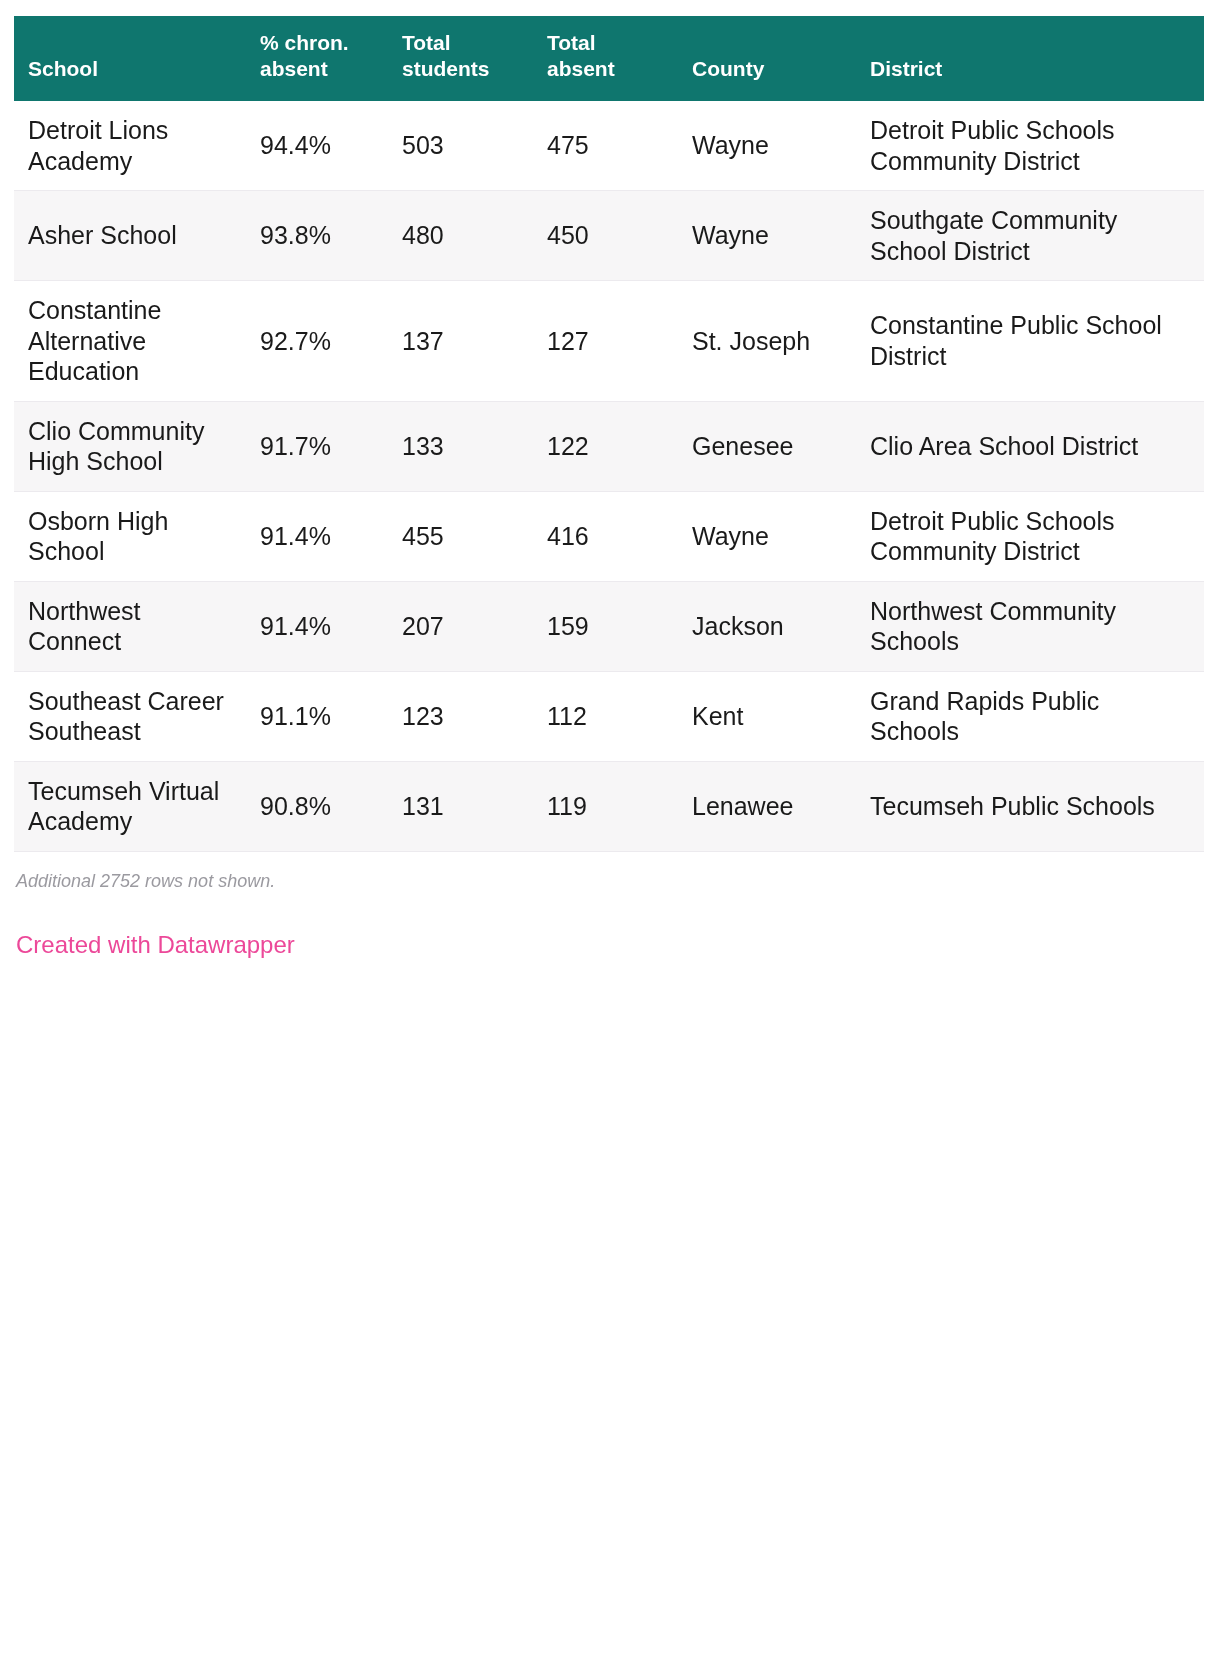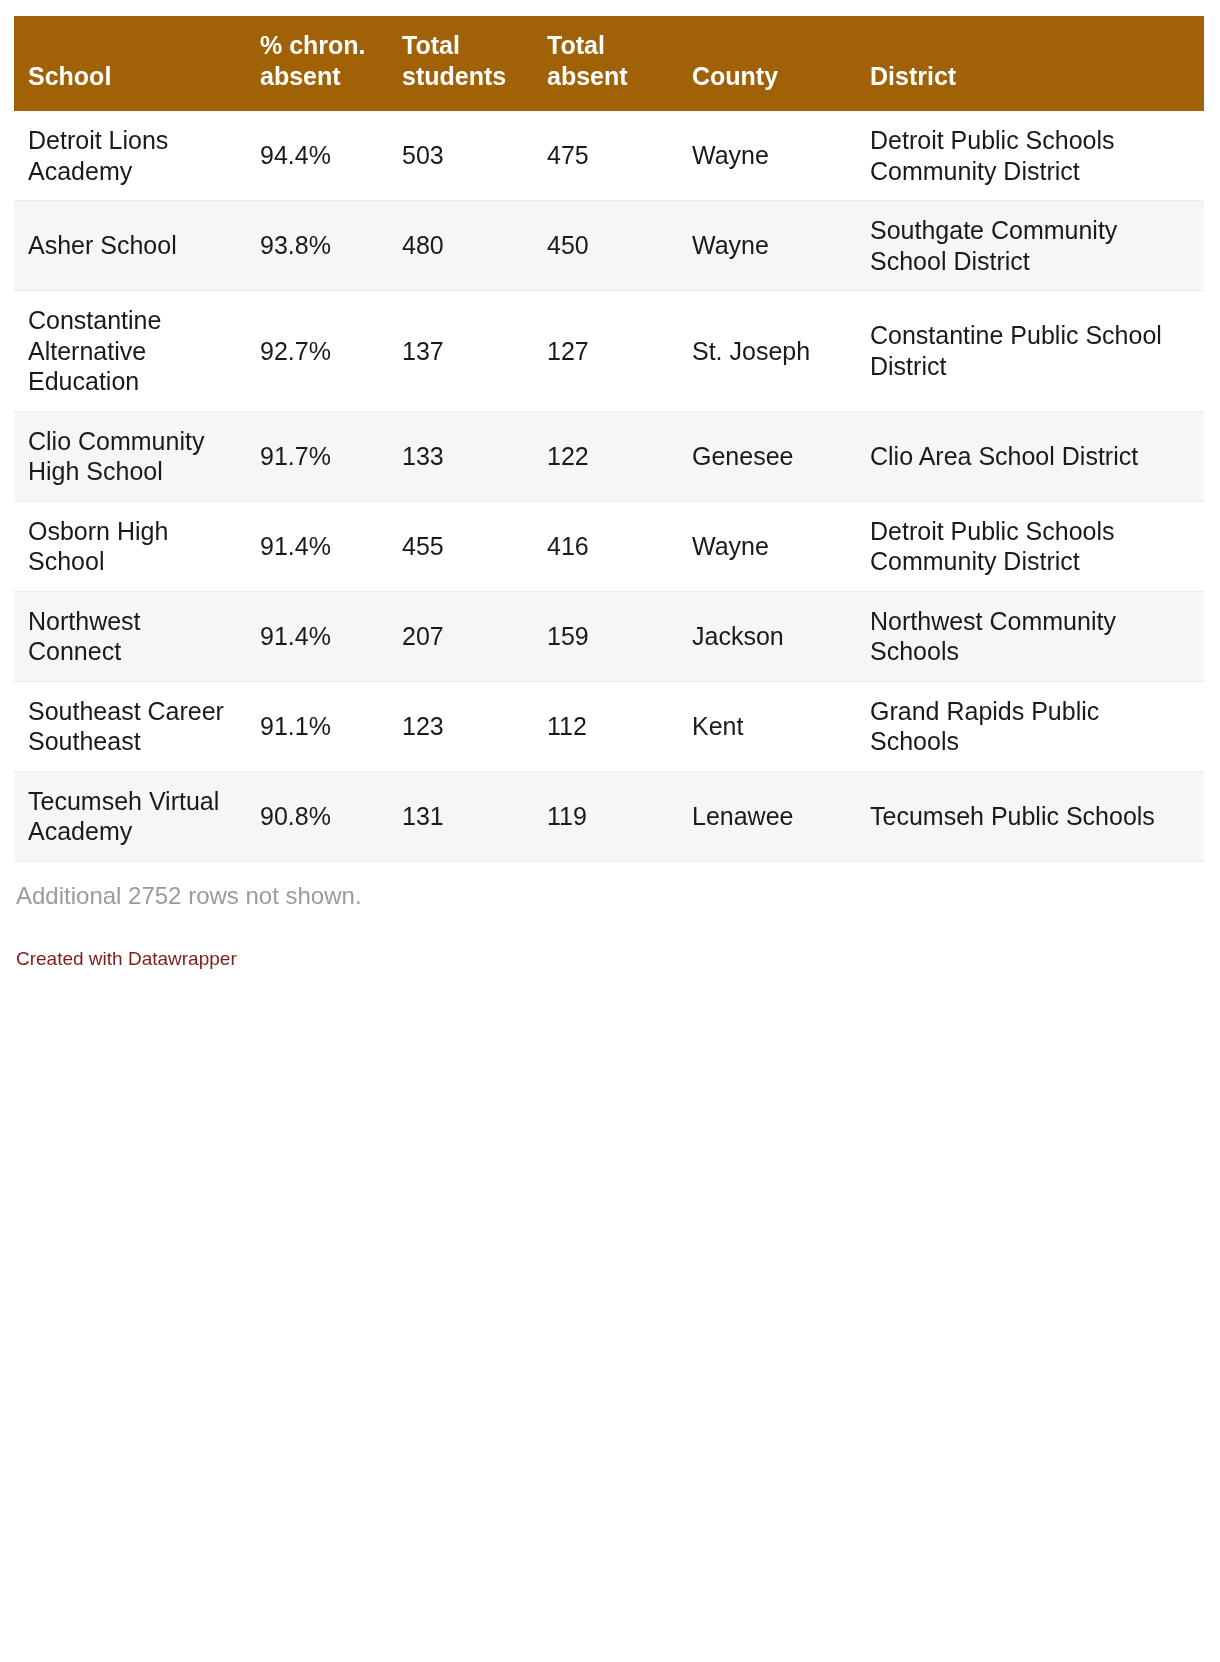--- a/index.html
+++ b/index.html
@@ -19,23 +19,23 @@
     box-sizing: border-box;
     padding: 16px 0 0 0;
   }
   table.dw-table {
     border-collapse: collapse;
     width: 1190px;
     margin: 0 0 0 14px;
     table-layout: fixed;
   }
   table.dw-table thead th {
-    background: #a16207;
+    background: #0f766e;
     color: #ffffff;
-    font-size: 25px;
+    font-size: 21px;
     font-weight: bold;
     line-height: 1.22;
     padding: 14px 14px 20px 14px;
     vertical-align: bottom;
     text-align: left;
   }
   thead th.num {
     text-align: right;
   }
   col.c-school   { width: 232px; }
@@ -59,28 +59,29 @@
   tbody tr:nth-child(odd) td {
     background: #ffffff;
   }
   td.num {
     white-space: nowrap;
   }
   td.txt {
     text-align: left;
   }
   .note {
-    font-size: 24px;
+    font-size: 18px;
     color: #9b9aa0;
     margin: 18px 0 0 16px;
     line-height: 1.3;
+    font-style: italic;
   }
   .credit {
-    font-size: 19px;
-    color: #7f1d1d;
+    font-size: 24px;
+    color: #ec4899;
     margin: 36px 0 20px 16px;
     line-height: 1.3;
   }
 </style>
 </head>
 <body>
 
 <div class="page">
 
   <table class="dw-table">

